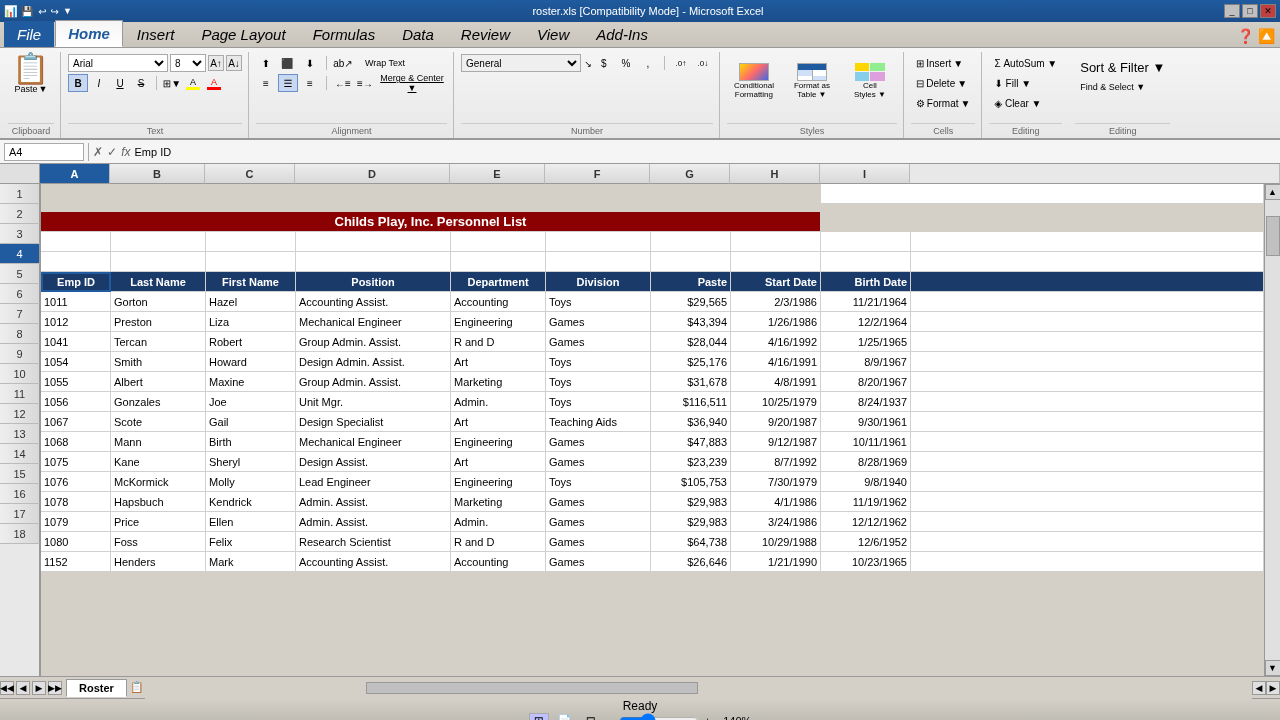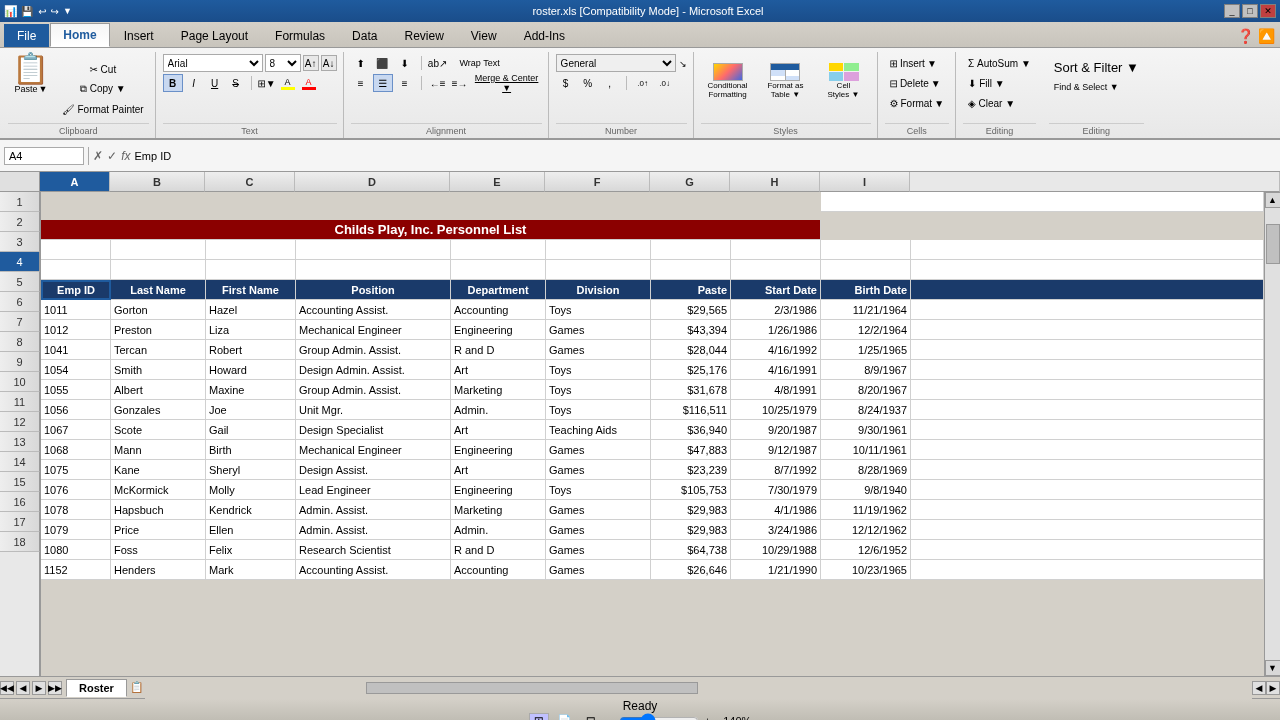--- a/index.html
+++ b/index.html
@@ -25,27 +25,28 @@
     .ribbon-tabs {
       background: linear-gradient(to bottom, #d4d0c8, #c8c4bc);
       height: 26px;
       display: flex;
       align-items: flex-end;
       padding: 0 4px;
       border-bottom: 1px solid #999;
     }
     .tab {
       padding: 4px 12px;
-      font-size: 12px;
+      font-size: 15px;
       cursor: pointer;
       border: 1px solid transparent;
       border-bottom: none;
       margin-right: 1px;
       background: transparent;
       color: #000;
+      font-style: italic;
     }
     .tab.active {
       background: linear-gradient(to bottom, #f5f5f5, #fff);
       border: 1px solid #999;
       border-bottom: 1px solid #fff;
       font-weight: bold;
       color: #1f5b9e;
     }
 
     
@@ -126,21 +127,21 @@
     .style-btn {
       display: flex; flex-direction: column; align-items: center;
       width: 54px; height: 54px; font-size: 9px;
       cursor: pointer; border: 1px solid transparent;
       border-radius: 2px; text-align: center; justify-content: center; gap: 2px;
     }
 
     
     .formula-bar {
       background: #f5f5f5;
-      height: 32px;
+      height: 24px;
       display: flex;
       align-items: center;
       border-bottom: 1px solid #999;
       padding: 0 4px;
       gap: 4px;
     }
     .name-box {
       width: 80px;
       height: 18px;
       border: 1px solid #aaa;
@@ -348,25 +349,20 @@
 
     <div class="ribbon-group">
       <div class="ribbon-group-content">
         <div style="display:flex;flex-direction:column;align-items:center;width:46px;">
           <div style="font-size:30px;cursor:pointer;line-height:1;">📋</div>
           <div style="font-size:9px;display:flex;align-items:center;gap:1px;cursor:pointer;">
             <span>Paste</span>
             <span>▼</span>
           </div>
         </div>
-        <div style="display:flex;flex-direction:column;gap:2px;padding-top:6px;">
-          <div class="ribbon-btn-small">✂ Cut</div>
-          <div class="ribbon-btn-small">⧉ Copy ▼</div>
-          <div class="ribbon-btn-small">🖌 Format Painter</div>
-        </div>
       </div>
       <div class="ribbon-group-label">Clipboard</div>
     </div>
 
     <div class="ribbon-group">
       <div class="ribbon-group-content" style="flex-direction:column;gap:2px;">
         <div class="font-row">
           <select class="font-select">
             <option>Arial</option>
           </select>
@@ -419,21 +415,21 @@
           <div class="separator"></div>
           <button class="fmt-btn">←≡</button>
           <button class="fmt-btn">≡→</button>
           <button class="fmt-btn" style="width:70px;font-size:9px;text-decoration:underline;">Merge &amp; Center ▼</button>
         </div>
       </div>
       <div class="ribbon-group-label">Alignment</div>
     </div>
 
     <div class="ribbon-group">
-      <div class="ribbon-group-content" style="flex-direction:column;gap:2px;">
+      <div class="ribbon-group-content" style="flex-direction:row;gap:2px;">
         <div>
           <select style="width:120px;height:18px;font-size:10px;border:1px solid #aaa;">
             <option>General</option>
           </select>
           <span style="font-size:9px;cursor:pointer;">↘</span>
         </div>
         <div style="display:flex;gap:2px;align-items:center;">
           <button class="fmt-btn">$</button>
           <button class="fmt-btn">%</button>
           <button class="fmt-btn">,</button>

